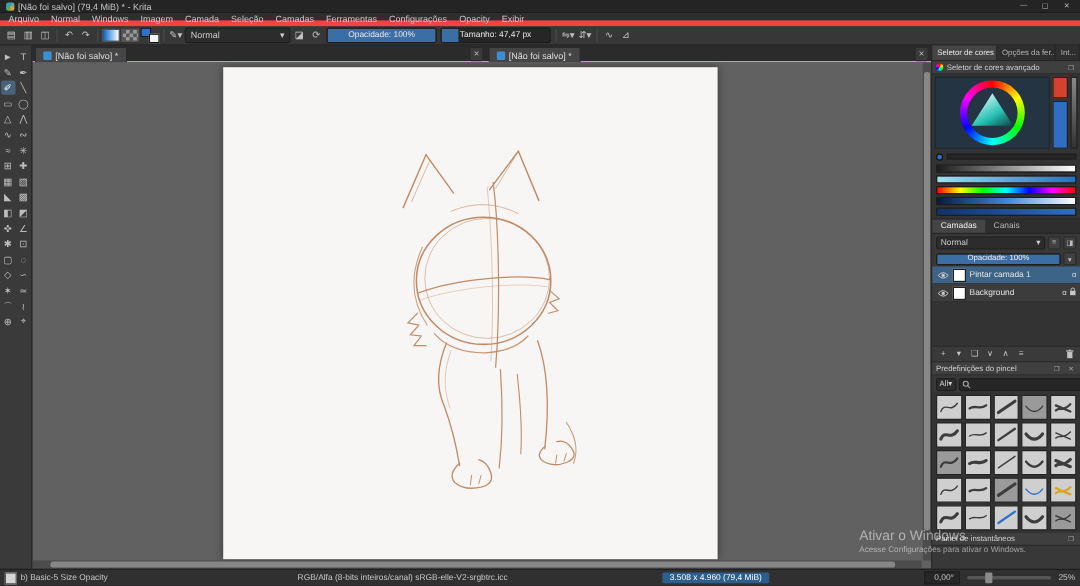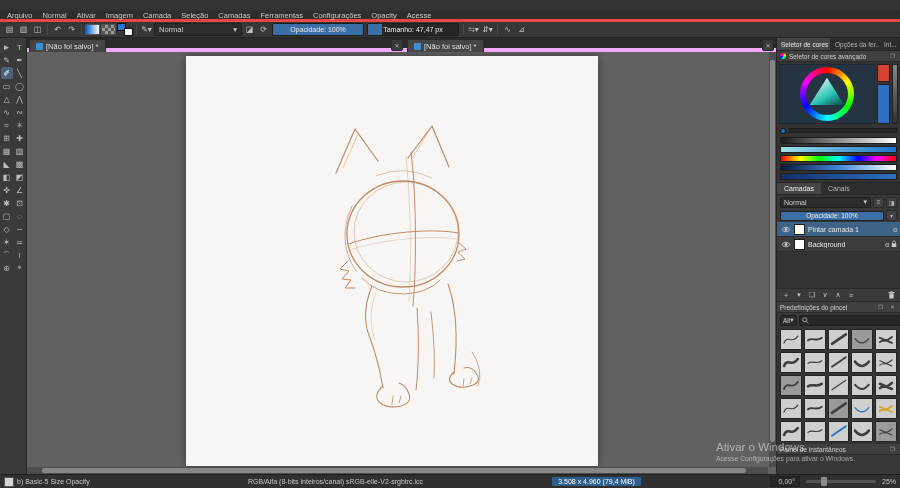--- a/index.html
+++ b/index.html
@@ -4,21 +4,21 @@
 <style>
 *{margin:0;padding:0;box-sizing:border-box;font-family:"Liberation Sans",sans-serif}
 html,body{width:900px;height:488px;overflow:hidden;background:#1a1a1a}
 .win{position:relative;width:900px;height:488px;background:#323232;color:#ccc;font-size:8px;overflow:hidden}
 
 .titlebar{position:absolute;left:0;top:0;right:0;height:11px;background:#242424;display:flex;align-items:center;padding:0 2px;color:#c4c4c4;font-size:7.5px;border-bottom:1px solid #1c1c1c}
 .app-icon{width:7px;height:7px;border-radius:2px;background:conic-gradient(#2a9cd8,#e8a33a,#46a85c,#2a9cd8);margin:0 3px;flex:0 0 auto}
 .win-controls{margin-left:auto;display:flex}
 .win-btn{width:18px;height:11px;display:flex;align-items:center;justify-content:center;font-size:6px;color:#bbb;background:transparent;border:0}
 
-.menubar{position:absolute;left:0;top:11px;right:0;height:11px;background:#2e2e2e;display:flex;padding-left:2px;border-bottom:3px solid #ef4444}
+.menubar{position:absolute;left:0;top:11px;right:0;height:11px;background:#2e2e2e;display:flex;padding-left:2px;border-bottom:5px solid #ef4444}
 .menu-item{padding:0 5px;font-size:7.5px;color:#c8c8c8;cursor:default}
 
 .toolbar{position:absolute;left:0;top:22px;right:0;height:16px;background:#373737;border-bottom:1px solid #232323;display:flex;align-items:center;gap:1px;padding:0 3px}
 .icon-btn{height:13px;min-width:13px;border:0;background:transparent;color:#c2c2c2;font-size:8px;display:flex;align-items:center;justify-content:center;border-radius:2px;padding:0 1px}
 .tb-sep{width:1px;height:11px;background:#4a4a4a;margin:0 2px}
 .chip{width:15px;height:11px;border:1px solid #555;border-radius:1px;padding:0}
 .chip.grad{background:linear-gradient(to right,#06c,#fff)}
 .chip.pattern{background:repeating-conic-gradient(#999 0 25%,#555 0 50%);background-size:6px 6px}
 .chip.colors{position:relative;background:transparent;border:0;width:16px;height:13px}
 .chip.colors .fg{position:absolute;left:0;top:0;width:9px;height:8px;background:#2e72c8;border:1px solid #111}
@@ -26,21 +26,21 @@
 .tb-select{height:13px;display:flex;align-items:center;gap:3px;background:#2c2c2c;border:1px solid #1f1f1f;border-radius:2px;color:#ccc;padding:0 4px;font-size:7.5px;min-width:88px;justify-content:space-between}
 .tb-slider{position:relative;width:92px;height:13px;background:#262626;border:1px solid #1d1d1d;border-radius:2px;overflow:hidden;margin:0 1px}
 .tb-slider .fill{position:absolute;left:0;top:0;bottom:0;background:#3b6ea5}
 .tb-slider .lbl{position:absolute;inset:0;display:flex;align-items:center;justify-content:center;font-size:7px;color:#e8e8e8;white-space:nowrap}
 
 .main{position:absolute;left:0;top:38px;right:0;bottom:14px;display:flex}
 .toolbox{width:27px;background:#3a3a3a;border-right:1px solid #262626;display:grid;grid-template-columns:12px 12px;gap:1px;align-content:start;justify-content:center;padding-top:3px}
 .tool{width:12px;height:12px;background:transparent;border:0;color:#bdbdbd;font-size:8px;display:flex;align-items:center;justify-content:center;border-radius:2px}
 .tool.active{background:#4a617a;color:#fff}
 .canvas-region{flex:1;position:relative;background:#2f2f2f;overflow:hidden}
-.tabbar{position:absolute;left:0;top:0;right:0;height:14px;background:#2b2b2b;border-bottom:4px solid #f0abfc}
+.tabbar{position:absolute;left:0;top:0;right:0;height:14px;background:#2b2b2b;border-bottom:1px solid #f0abfc}
 .doc-tab{position:absolute;top:1px;height:13px;display:flex;align-items:center;gap:3px;background:#454545;border:1px solid #2a2a2a;border-bottom:0;padding:0 6px;font-size:7.5px;color:#ddd;border-radius:2px 2px 0 0}
 .doc-icon{width:7px;height:7px;background:#3f8fd0;border-radius:1px}
 .tab-close{position:absolute;top:1px;width:12px;height:12px;background:#3a3a3a;border:1px solid #292929;color:#bbb;font-size:6px;display:flex;align-items:center;justify-content:center;border-radius:2px}
 .canvas-area{position:absolute;left:0;top:14px;right:0;bottom:0;background:#616161;overflow:hidden}
 .white-canvas{position:absolute;left:159px;top:4px;width:412px;height:410px;background:#f7f6f4;box-shadow:0 0 7px rgba(0,0,0,.4)}
 .white-canvas svg{width:100%;height:100%;display:block}
 .hscroll{position:absolute;left:0;bottom:0;height:7px;right:8px;background:#4c4c4c}
 .hthumb{position:absolute;left:2%;width:95%;top:1px;bottom:1px;background:#878787;border-radius:2px}
 .vscroll{position:absolute;top:0;bottom:7px;right:0;width:7px;background:#4c4c4c}
 .vthumb{position:absolute;top:2%;height:92%;left:1px;right:1px;background:#878787;border-radius:2px}
@@ -110,33 +110,42 @@
 .watermark{position:absolute;left:716px;top:441px;color:rgba(240,240,240,.55);pointer-events:none;z-index:50}
 .watermark .l1{font-size:11.5px}
 .watermark .l2{font-size:6.8px;margin-top:2px}
 .sketch path,.sketch ellipse{stroke:#c28b67;fill:none;stroke-linecap:round}
 </style>
 </head>
 <body>
 
 <div class="win">
 
+  <div class="titlebar">
+    <span class="app-icon"></span>
+    <span class="t-title">[Não foi salvo] (79,4 MiB) * - Krita</span>
+    <span class="win-controls">
+      <button class="win-btn">—</button>
+      <button class="win-btn">▢</button>
+      <button class="win-btn">✕</button>
+    </span>
+  </div>
 
   <div class="menubar" id="menubar">
       <span class="menu-item">Arquivo</span>
       <span class="menu-item">Normal</span>
-      <span class="menu-item">Ativar</span>
+      <span class="menu-item">Windows</span>
       <span class="menu-item">Imagem</span>
       <span class="menu-item">Camada</span>
       <span class="menu-item">Seleção</span>
       <span class="menu-item">Camadas</span>
       <span class="menu-item">Ferramentas</span>
       <span class="menu-item">Configurações</span>
       <span class="menu-item">Opacity</span>
-      <span class="menu-item">Acesse</span>
+      <span class="menu-item">Exibir</span>
     </div>
 
   <div class="toolbar" id="toolbar">
       <button class="icon-btn">▤</button>
       <button class="icon-btn">▥</button>
       <button class="icon-btn">◫</button>
       <span class="tb-sep"></span>
       <button class="icon-btn">↶</button>
       <button class="icon-btn">↷</button>
       <span class="tb-sep"></span>

